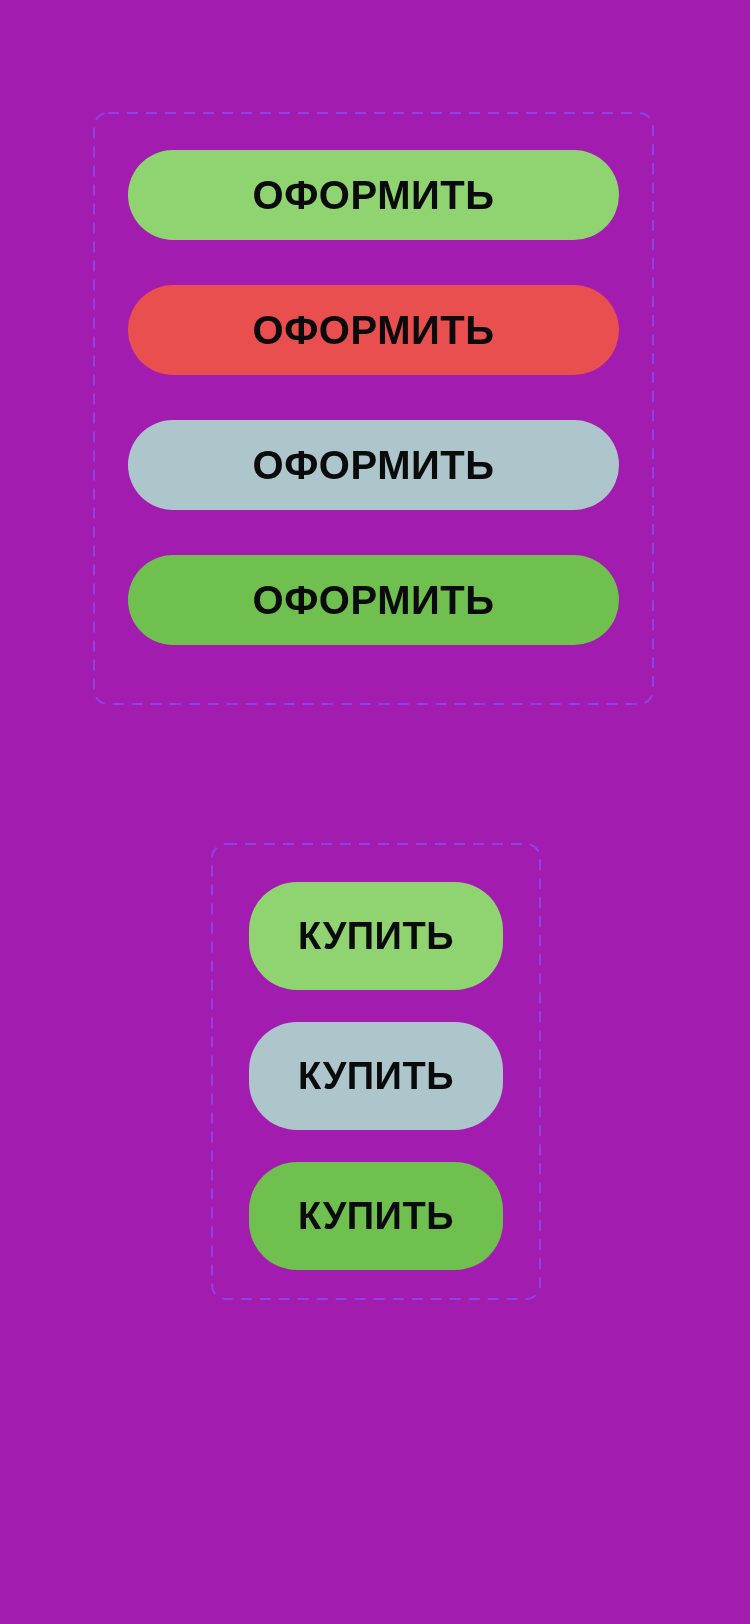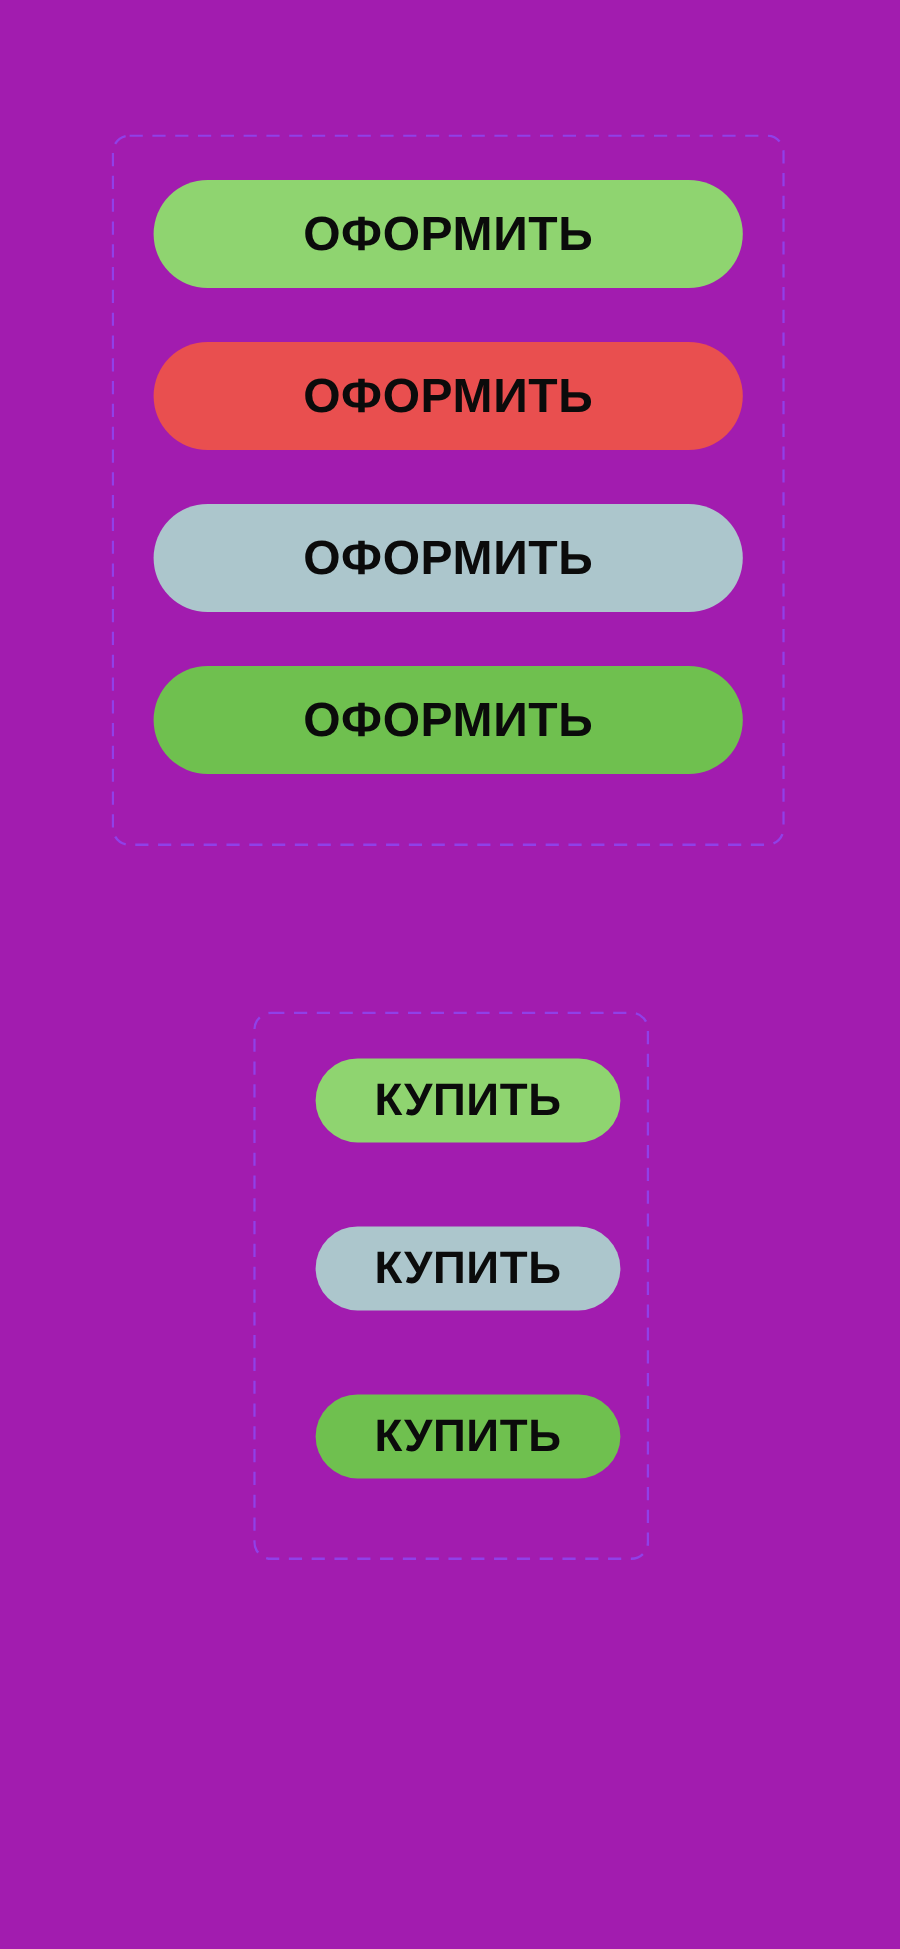--- a/index.html
+++ b/index.html
@@ -39,23 +39,23 @@
     border-radius: 45px;
     font-size: 40px;
   }
   #order-btn-0 { top: 38px; }
   #order-btn-1 { top: 173px; }
   #order-btn-2 { top: 308px; }
   #order-btn-3 { top: 443px; }
   
   #frame-buy { left: 211px; top: 843px; width: 330px; height: 457px; }
   #frame-buy .pill {
-    left: 52px;
+    left: 38px;
     width: 254px;
-    height: 70px;
+    height: 108px;
     border-radius: 48px;
     font-size: 38px;
   }
   #buy-btn-0 { top: 39px; }
   #buy-btn-1 { top: 179px; }
   #buy-btn-2 { top: 319px; }
 </style>
 </head>
 <body>
 

